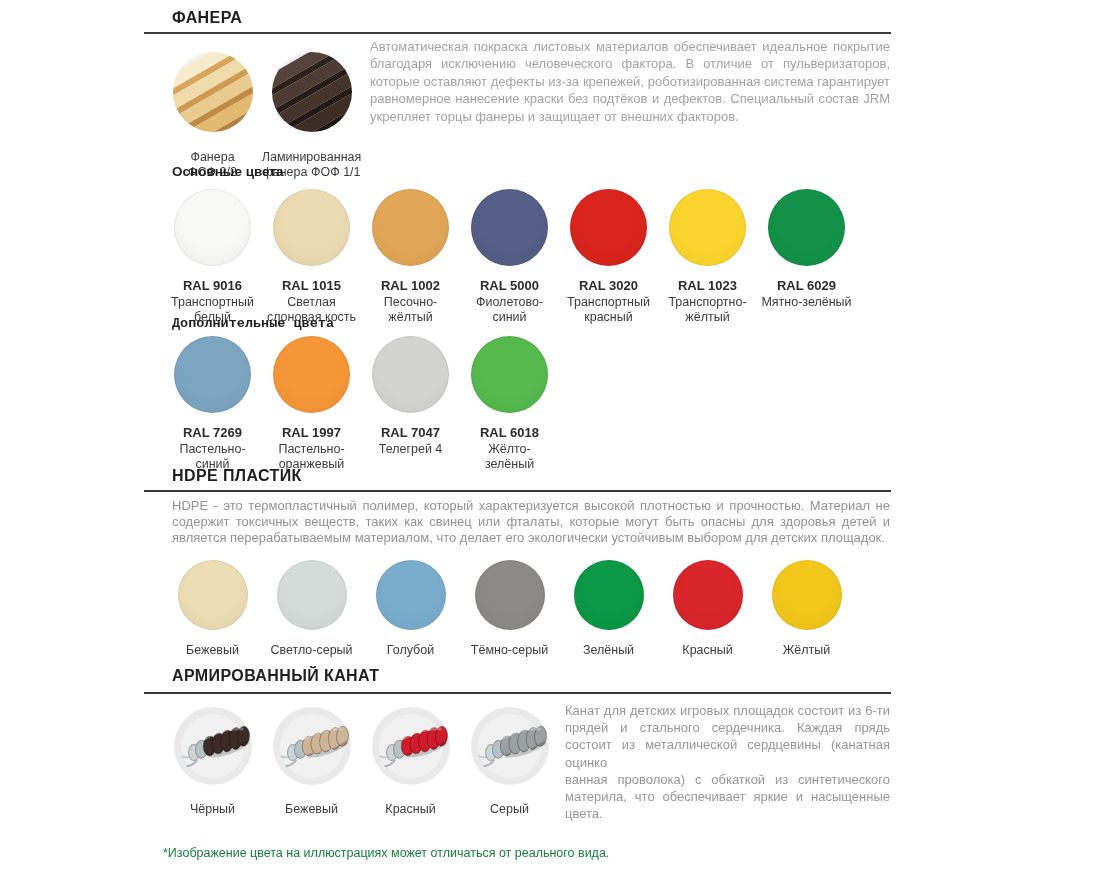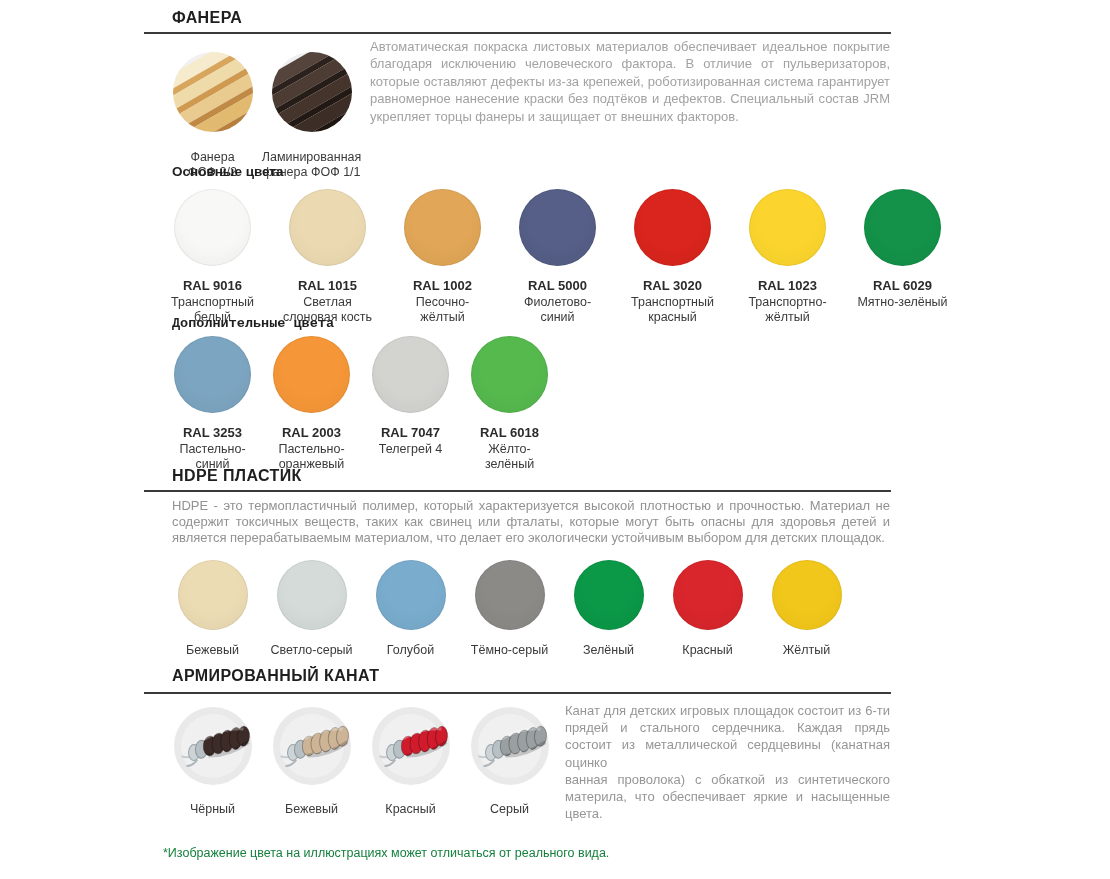--- a/index.html
+++ b/index.html
@@ -83,21 +83,21 @@
           </g>
         </svg>
       </span>
       <div class="sample-label">Ламинированная
 фанера ФОФ 1/1</div>
     </div>
   </div>
 
   <div class="sub-title" style="left:172px;top:164px;">Основные цвета</div>
 
-  <div class="row" style="left:163px;top:189px;gap:16px;">
+  <div class="row" style="left:163px;top:189px;">
     <div class="cell">
       <div class="dot d77" style="background: rgb(248, 248, 247);"></div>
       <div class="code">RAL 9016</div>
       <div class="cname">Транспортный
 белый</div>
     </div>
     <div class="cell">
       <div class="dot d77" style="background: rgb(235, 218, 177);"></div>
       <div class="code">RAL 1015</div>
       <div class="cname">Светлая
@@ -132,27 +132,27 @@
       <div class="code">RAL 6029</div>
       <div class="cname">Мятно-зелёный</div>
     </div>
   </div>
 
   <div class="sub-title" style="left:172px;top:316px;font-family:Liberation Mono, monospace;">Дополнительные цвета</div>
 
   <div class="row" style="left:163px;top:336px;">
     <div class="cell">
       <div class="dot d77" style="background: rgb(124, 165, 193);"></div>
-      <div class="code">RAL 3253</div>
+      <div class="code">RAL 7269</div>
       <div class="cname">Пастельно-
 синий</div>
     </div>
     <div class="cell">
       <div class="dot d77" style="background: rgb(245, 151, 56);"></div>
-      <div class="code">RAL 2003</div>
+      <div class="code">RAL 1997</div>
       <div class="cname">Пастельно-
 оранжевый</div>
     </div>
     <div class="cell">
       <div class="dot d77" style="background: rgb(211, 211, 208);"></div>
       <div class="code">RAL 7047</div>
       <div class="cname">Телегрей 4</div>
     </div>
     <div class="cell">
       <div class="dot d77" style="background: rgb(85, 185, 78);"></div>

